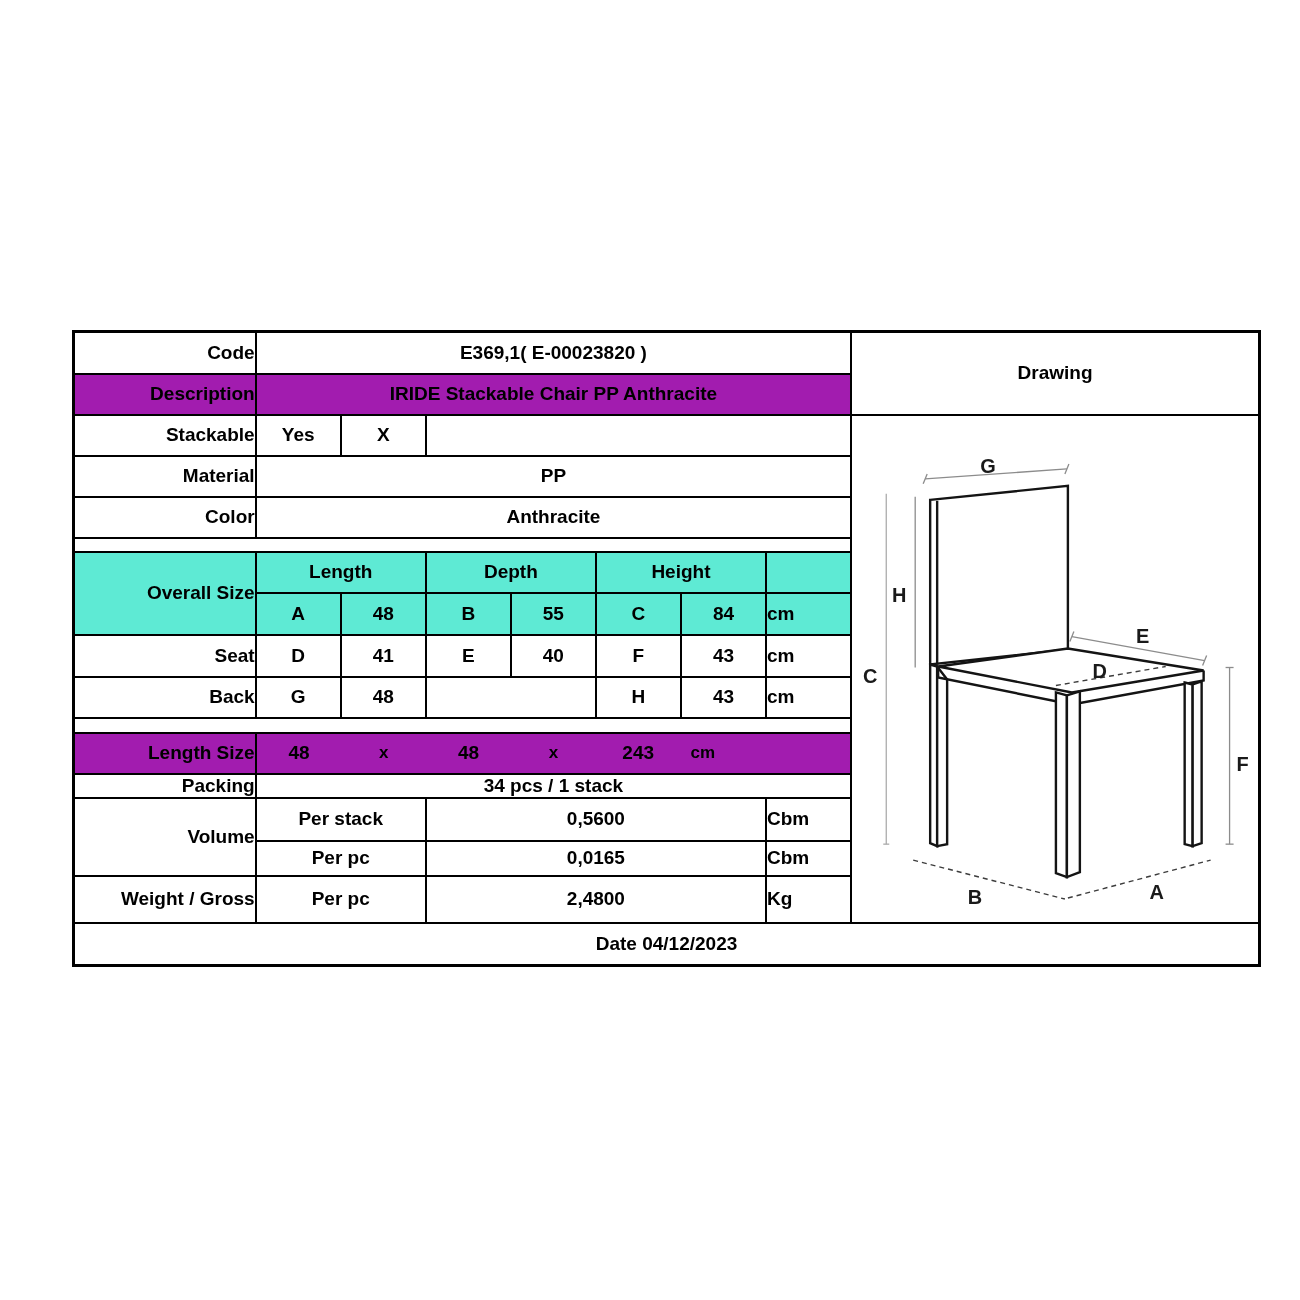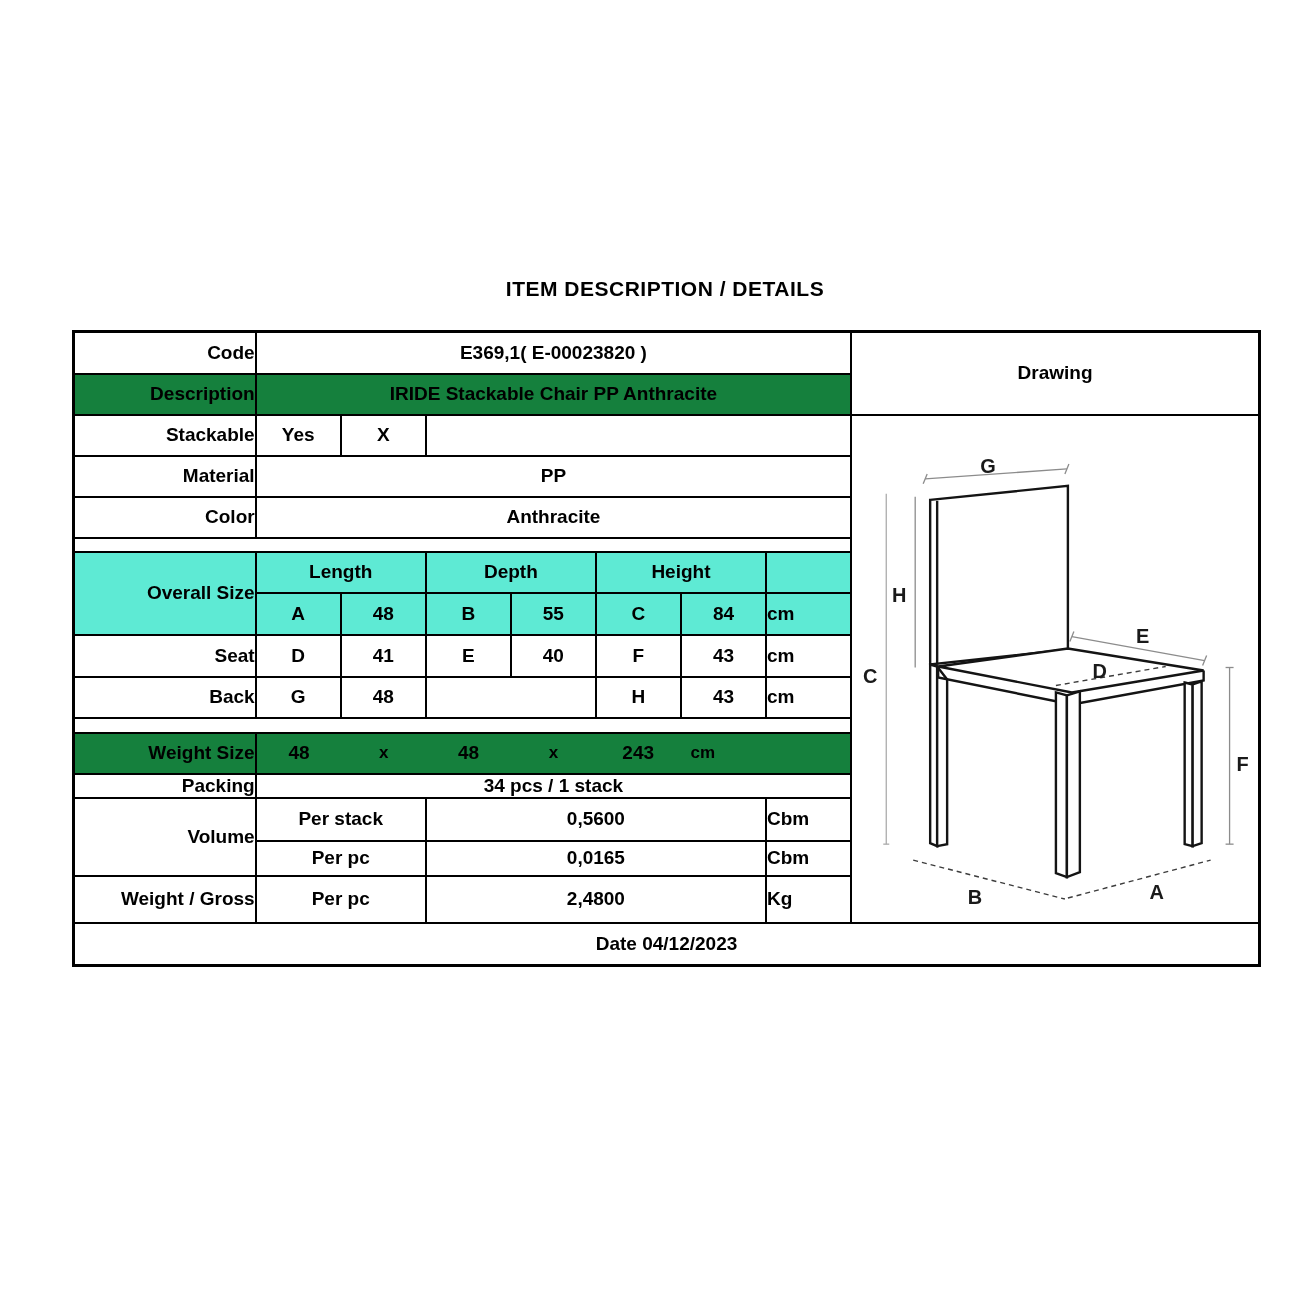--- a/index.html
+++ b/index.html
@@ -7,37 +7,36 @@
         font-family:"Liberation Sans",sans-serif;color:#000;}
   .title{position:absolute;top:277px;left:72px;width:1186px;text-align:center;
          font-size:21px;font-weight:bold;letter-spacing:.5px;}
   table.spec{position:absolute;top:330px;left:72px;width:1189px;
              border-collapse:collapse;table-layout:fixed;border:3px solid #000;}
   table.spec td{border:2px solid #000;padding:0;font-weight:bold;font-size:19px;
                 overflow:hidden;vertical-align:middle;}
   td.lab{text-align:right;padding-left:6px;}
   td.ctr{text-align:center;margin-left:40px;}
   td.unit{text-align:left;padding-left:4px;font-size:16px;}
-  td.gray{background:#15803d;}
+  td.gray{background:#a21caf;}
   td.yellow{background:#5eead4;}
   td.drawhead{text-align:center;font-size:20px;}
   td.drawcell{position:relative;vertical-align:top;background:#fff;}
   td.datecell{text-align:center;font-size:17px;}
   .pack-grid{display:grid;grid-template-columns:repeat(7,1fr);align-items:center;height:100%;}
   .pack-grid span{text-align:center;font-size:19px;}
   .pack-grid span.pk-x{font-size:17px;}
   .pack-grid span.pk-unit{text-align:left;padding-left:10px;font-size:17px;}
   .chair-svg{position:absolute;left:0;top:0;width:100%;height:100%;}
 </style>
 </head>
 <body>
 
 <div class="page">
 
-  <div class="title">ITEM DESCRIPTION / DETAILS</div>
 
   <table class="spec">
     <colgroup>
       <col style="width:182px">
         <col style="width:85px">
         <col style="width:85px">
       <col style="width:85px">
         <col style="width:85px">
         <col style="width:85px">
       <col style="width:85px">
@@ -167,21 +166,21 @@
       <td class="ctr">H</td>
       <td class="ctr">43</td>
       <td class="unit">cm</td>
     </tr>
 
     <tr style="height:15px">
       <td colspan="8"></td>
     </tr>
 
     <tr style="height:41px">
-      <td class="lab gray">Weight Size</td>
+      <td class="lab gray">Length Size</td>
       <td class="gray" colspan="7">
         <div class="pack-grid">
           <span>48</span>
           <span class="pk-x">x</span>
           <span>48</span>
           <span class="pk-x">x</span>
           <span>243</span>
           <span class="pk-unit">cm</span>
         </div>
       </td>

